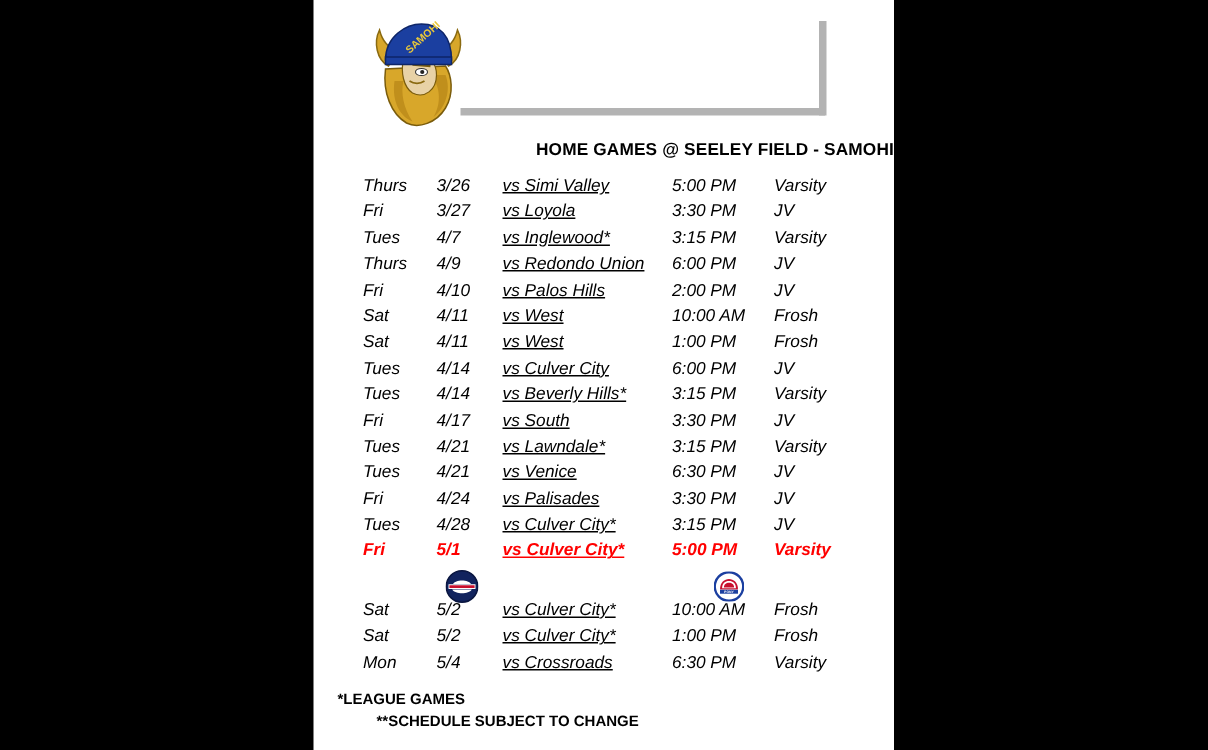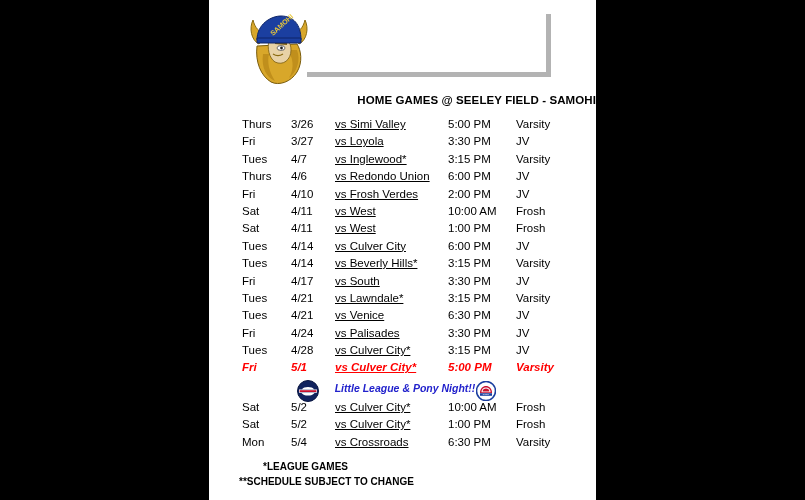--- a/index.html
+++ b/index.html
@@ -110,20 +110,21 @@
     top: 118px;
     width: 387px;
   }
 
   .row {
     position: relative;
     height: 17.4px;
     font-size: 11.5px;
     color: #000000;
     white-space: nowrap;
+    font-style: italic;
   }
 
   .row .c-day {
     position: absolute;
     left: 33px;
     top: 0;
   }
   .row .c-date {
     position: absolute;
     left: 82px;
@@ -192,23 +193,23 @@
     left: 0;
     top: 459px;
     width: 387px;
     font-weight: bold;
     font-size: 10px;
     color: #000000;
     line-height: 15px;
   }
   #footnotes .fn {
     position: relative;
-    padding-left: 54px;
-  }
-  #footnotes .fn2 { padding-left: 30px; }
+    padding-left: 16px;
+  }
+  #footnotes .fn2 { padding-left: 42px; }
 </style>
 </head>
 <body>
 
 <div id="stage">
   <div id="page">
 
     <div id="header">
 
       <div id="mascot">
@@ -260,29 +261,29 @@
         </div>
         <div class="row">
           <span class="c-day">Tues</span>
           <span class="c-date">4/7</span>
           <span class="c-opp">vs Inglewood*</span>
           <span class="c-time">3:15 PM</span>
           <span class="c-level">Varsity</span>
         </div>
         <div class="row">
           <span class="c-day">Thurs</span>
-          <span class="c-date">4/6</span>
+          <span class="c-date">4/9</span>
           <span class="c-opp">vs Redondo Union</span>
           <span class="c-time">6:00 PM</span>
           <span class="c-level">JV</span>
         </div>
         <div class="row">
           <span class="c-day">Fri</span>
           <span class="c-date">4/10</span>
-          <span class="c-opp">vs Frosh Verdes</span>
+          <span class="c-opp">vs Palos Hills</span>
           <span class="c-time">2:00 PM</span>
           <span class="c-level">JV</span>
         </div>
         <div class="row">
           <span class="c-day">Sat</span>
           <span class="c-date">4/11</span>
           <span class="c-opp">vs West</span>
           <span class="c-time">10:00 AM</span>
           <span class="c-level">Frosh</span>
         </div>
@@ -351,21 +352,20 @@
         </div>
         <div class="promo-row">
           <span class="logo-ll"><svg viewBox="0 0 22 22" width="22" height="22">
               <circle cx="11" cy="11" r="10.5" fill="#11235e"></circle>
               <path d="M2 9.5 h18 v3.2 h-18 Z" fill="#ffffff"></path>
               <path d="M2.6 10.2 h16.8 v1.8 h-16.8 Z" fill="#c8102e"></path>
               <path d="M5 9.4 C6.5 6.2 15.5 6.2 17 9.4 Z" fill="#ffffff"></path>
               <path d="M4.5 13 C6.5 16.4 15.5 16.4 17.5 13 Z" fill="#ffffff"></path>
               <circle cx="11" cy="11" r="10.5" fill="none" stroke="#0a1640" stroke-width="1"></circle>
             </svg></span>
-          <span class="promo-text">Little League &amp; Pony Night!!</span>
           <span class="logo-pony"><svg viewBox="0 0 20 20" width="20" height="20">
               <circle cx="10" cy="10" r="9.5" fill="#ffffff" stroke="#1b3fa0" stroke-width="1.6"></circle>
               <path d="M4 12 C4 7.2 7 5 10 5 C13 5 16 7.2 16 12 Z" fill="#c8102e"></path>
               <path d="M5.4 11.2 C5.4 8 7.4 6.4 10 6.4 C12.6 6.4 14.6 8 14.6 11.2 Z" fill="#ffffff"></path>
               <path d="M6.6 10.6 C6.6 8.6 8.1 7.5 10 7.5 C11.9 7.5 13.4 8.6 13.4 10.6 Z" fill="#c8102e"></path>
               <rect x="4" y="12.2" width="12" height="2.6" fill="#1b3fa0"></rect>
               <text x="10" y="14.2" text-anchor="middle" font-family="Liberation Sans, sans-serif" font-size="2.3" font-weight="bold" fill="#ffffff">PONY</text>
             </svg></span>
         </div>
         <div class="row">

